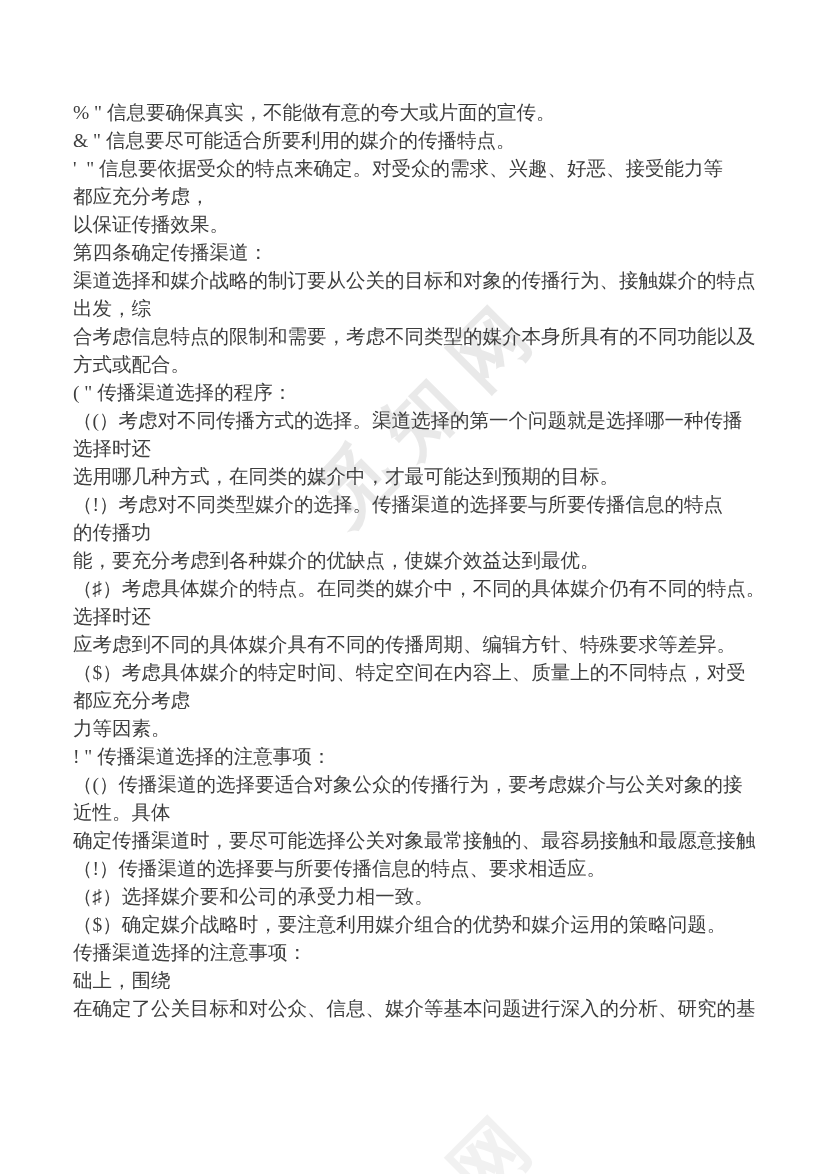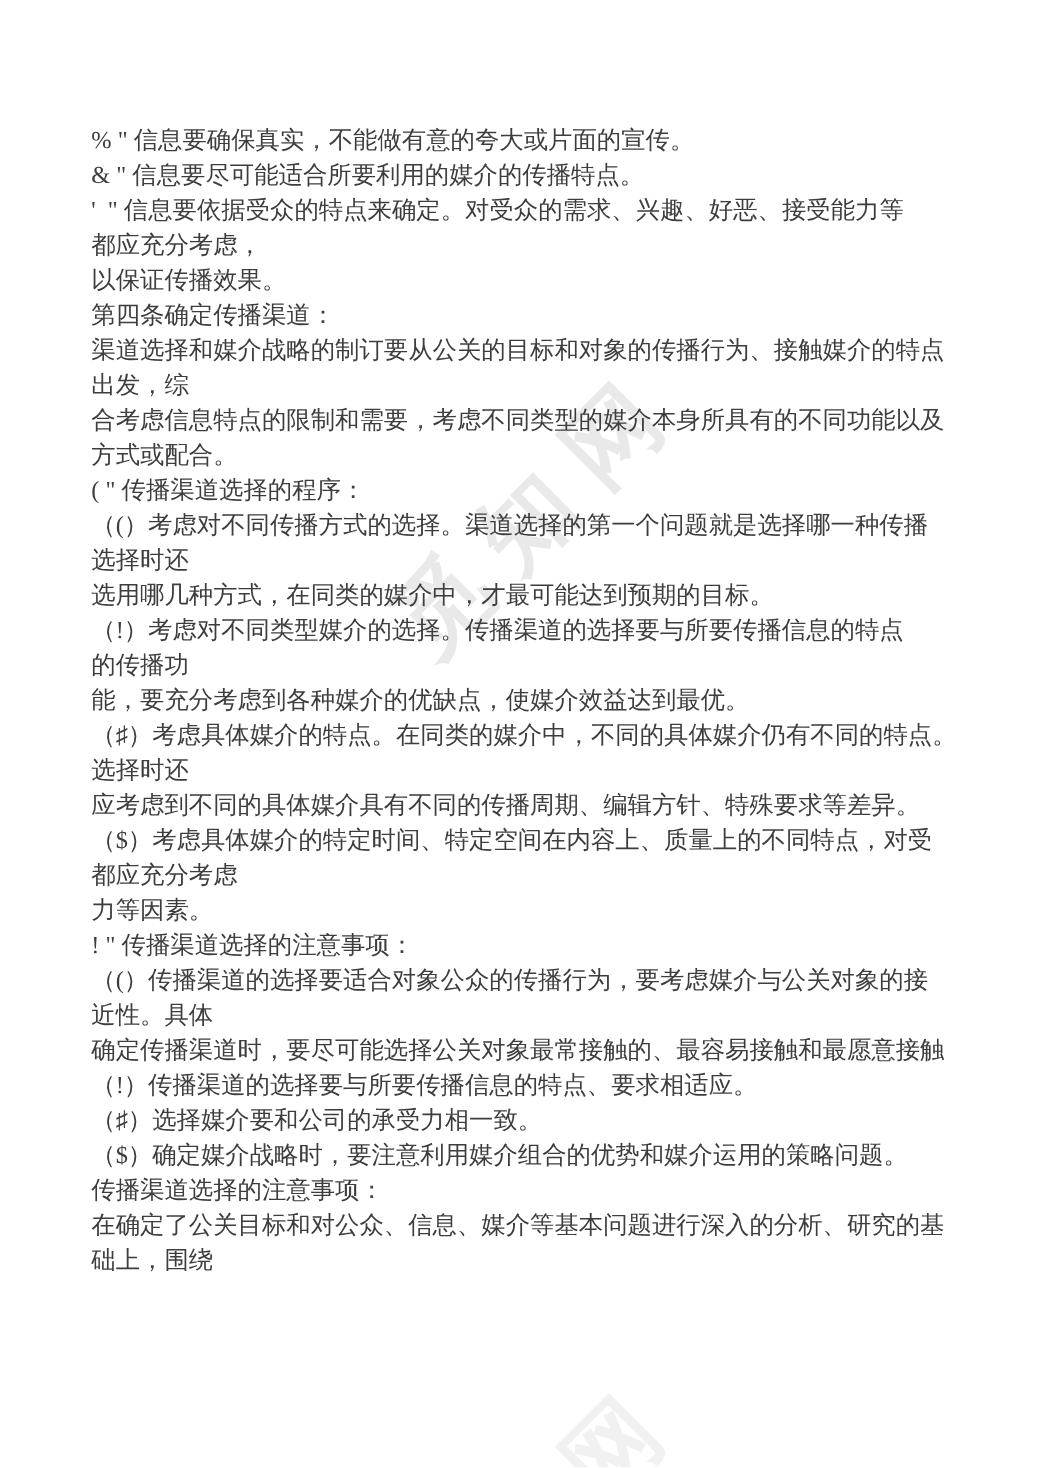--- a/index.html
+++ b/index.html
@@ -89,16 +89,16 @@
       <div class="line">都应充分考虑</div>
       <div class="line">力等因素。</div>
       <div class="line">! " 传播渠道选择的注意事项：</div>
       <div class="line">（(）传播渠道的选择要适合对象公众的传播行为，要考虑媒介与公关对象的接</div>
       <div class="line">近性。具体</div>
       <div class="line">确定传播渠道时，要尽可能选择公关对象最常接触的、最容易接触和最愿意接触</div>
       <div class="line">（!）传播渠道的选择要与所要传播信息的特点、要求相适应。</div>
       <div class="line">（♯）选择媒介要和公司的承受力相一致。</div>
       <div class="line">（$）确定媒介战略时，要注意利用媒介组合的优势和媒介运用的策略问题。</div>
       <div class="line">传播渠道选择的注意事项：</div>
+      <div class="line">础上，围绕</div>
       <div class="line">在确定了公关目标和对公众、信息、媒介等基本问题进行深入的分析、研究的基</div>
-      <div class="line">础上，围绕</div>
     </div>
 </div>
 
 </body></html>

